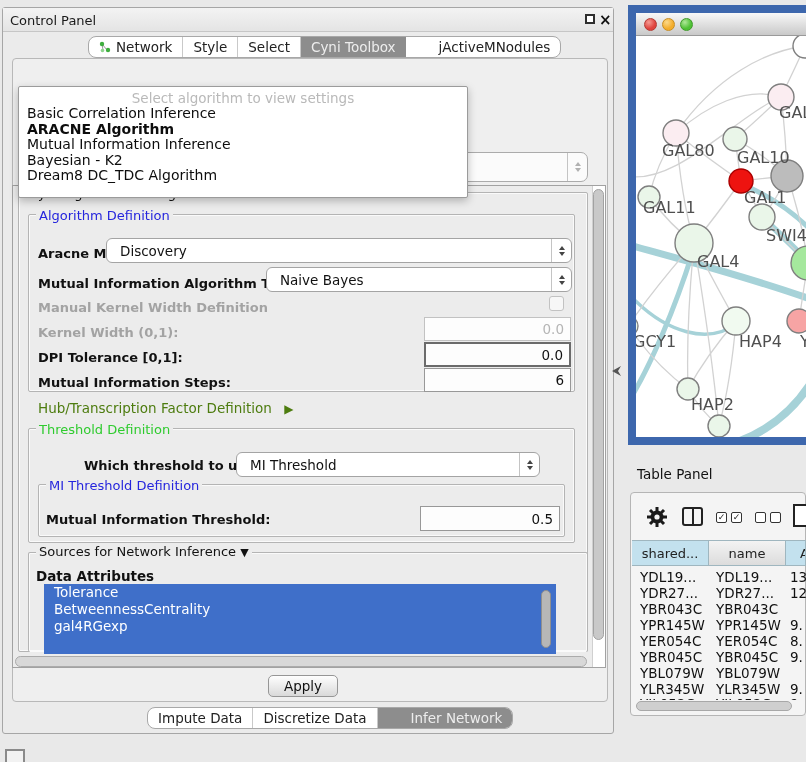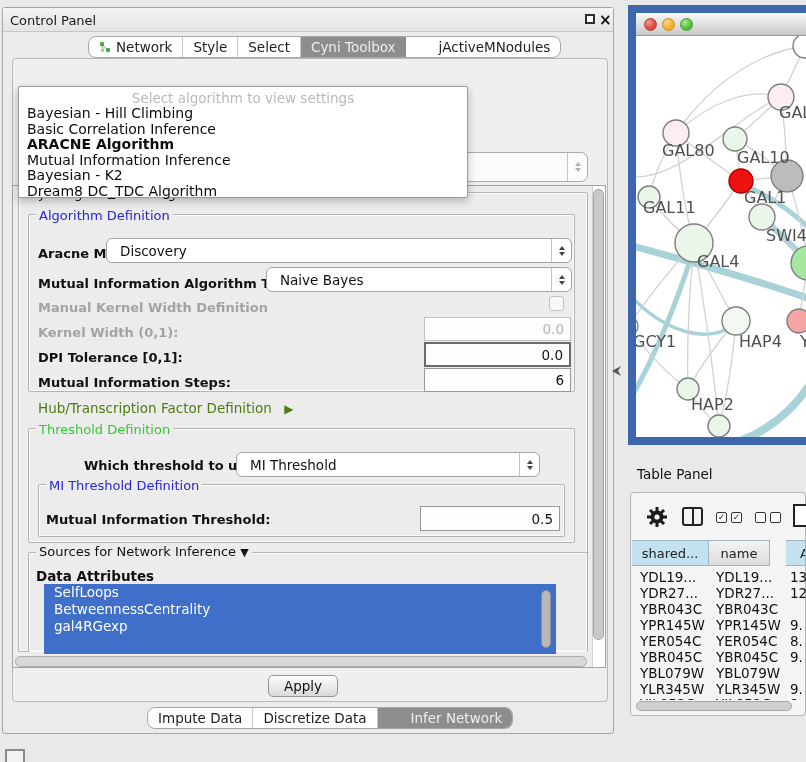--- a/index.html
+++ b/index.html
@@ -224,21 +224,21 @@
   </div>
 
   <div class="abs group" style="left:28px; top:552px; width:560px; height:100px; border-bottom:none;"></div>
   <span class="abs gtitle dark" style="left:36px; top:544px;">
     <span>Sources for Network Inference</span>
     <span style="font-size:11px;">▼</span>
   </span>
   <span class="abs lbl" style="left:36px; top:568px; font-size:13.5px;">Data Attributes</span>
 
   <div class="abs attr-list" style="left:44px; top:584px; width:512px; height:70px;">
-    <div class="attr-item">SelfLoops</div>
+    <div class="attr-item">Tolerance</div>
     <div class="attr-item">BetweennessCentrality</div>
     <div class="attr-item">gal4RGexp</div>
   </div>
   <div class="abs list-vthumb"></div>
 
   <div class="abs btn" style="left:268px; top:675px; width:70px; height:22px;">
     <span>Apply</span>
   </div>
 
   <div class="abs tabbar" style="left:147px; top:707px; height:22px;">
@@ -248,21 +248,20 @@
     <div class="tab">
         <span>Discretize Data</span>
       </div>
     <div class="tab sel">
         <span>Infer Network</span>
       </div>
   </div>
 
   <div class="abs dropdown">
     <div class="dd-prompt">Select algorithm to view settings</div>
-    <div class="dd-item">Bayesian - Hill Climbing</div>
     <div class="dd-item">Basic Correlation Inference</div>
     <div class="dd-item dd-bold">ARACNE Algorithm</div>
     <div class="dd-item">Mutual Information Inference</div>
     <div class="dd-item">Bayesian - K2</div>
     <div class="dd-item">Dream8 DC_TDC Algorithm</div>
   </div>
 
   <div class="abs net-frame"></div>
   <div class="abs net-titlebar"></div>
   <div class="abs traffic" style="left:644px; background:radial-gradient(circle at 35% 30%, #f59b93, #e0443e 60%); border:1px solid #b23b34;"></div>
@@ -361,21 +360,21 @@
   <div class="abs tp-colicon"></div>
   <div class="abs cb" style="left:716px; top:512px;">✓</div>
   <div class="abs cb" style="left:731px; top:512px;">✓</div>
   <div class="abs cb" style="left:755px; top:512px;"></div>
   <div class="abs cb" style="left:770px; top:512px;"></div>
   <div class="abs pageicon"></div>
 
   <div class="abs th" style="left:632px; width:77px; background:#c3e1ee;">
     <span>shared...</span>
   </div>
-  <div class="abs th" style="left:709px; width:61px; background:linear-gradient(#f3f3f3,#dcdcdc);">
+  <div class="abs th" style="left:709px; width:77px; background:linear-gradient(#f3f3f3,#dcdcdc);">
     <span>name</span>
   </div>
   <div class="abs th" style="left:786px; width:20px; background:#c3e1ee; justify-content:flex-start; padding-left:14px;">
     <span>A</span>
   </div>
 
   <div class="abs" style="left:632px; top:568px; width:174px; height:132px; overflow:hidden; z-index:6;">
     <div style="position:relative; height:145px;">
 
       <div class="abs tr-text" style="left:8px;  top:1px;">YDL19...</div>

